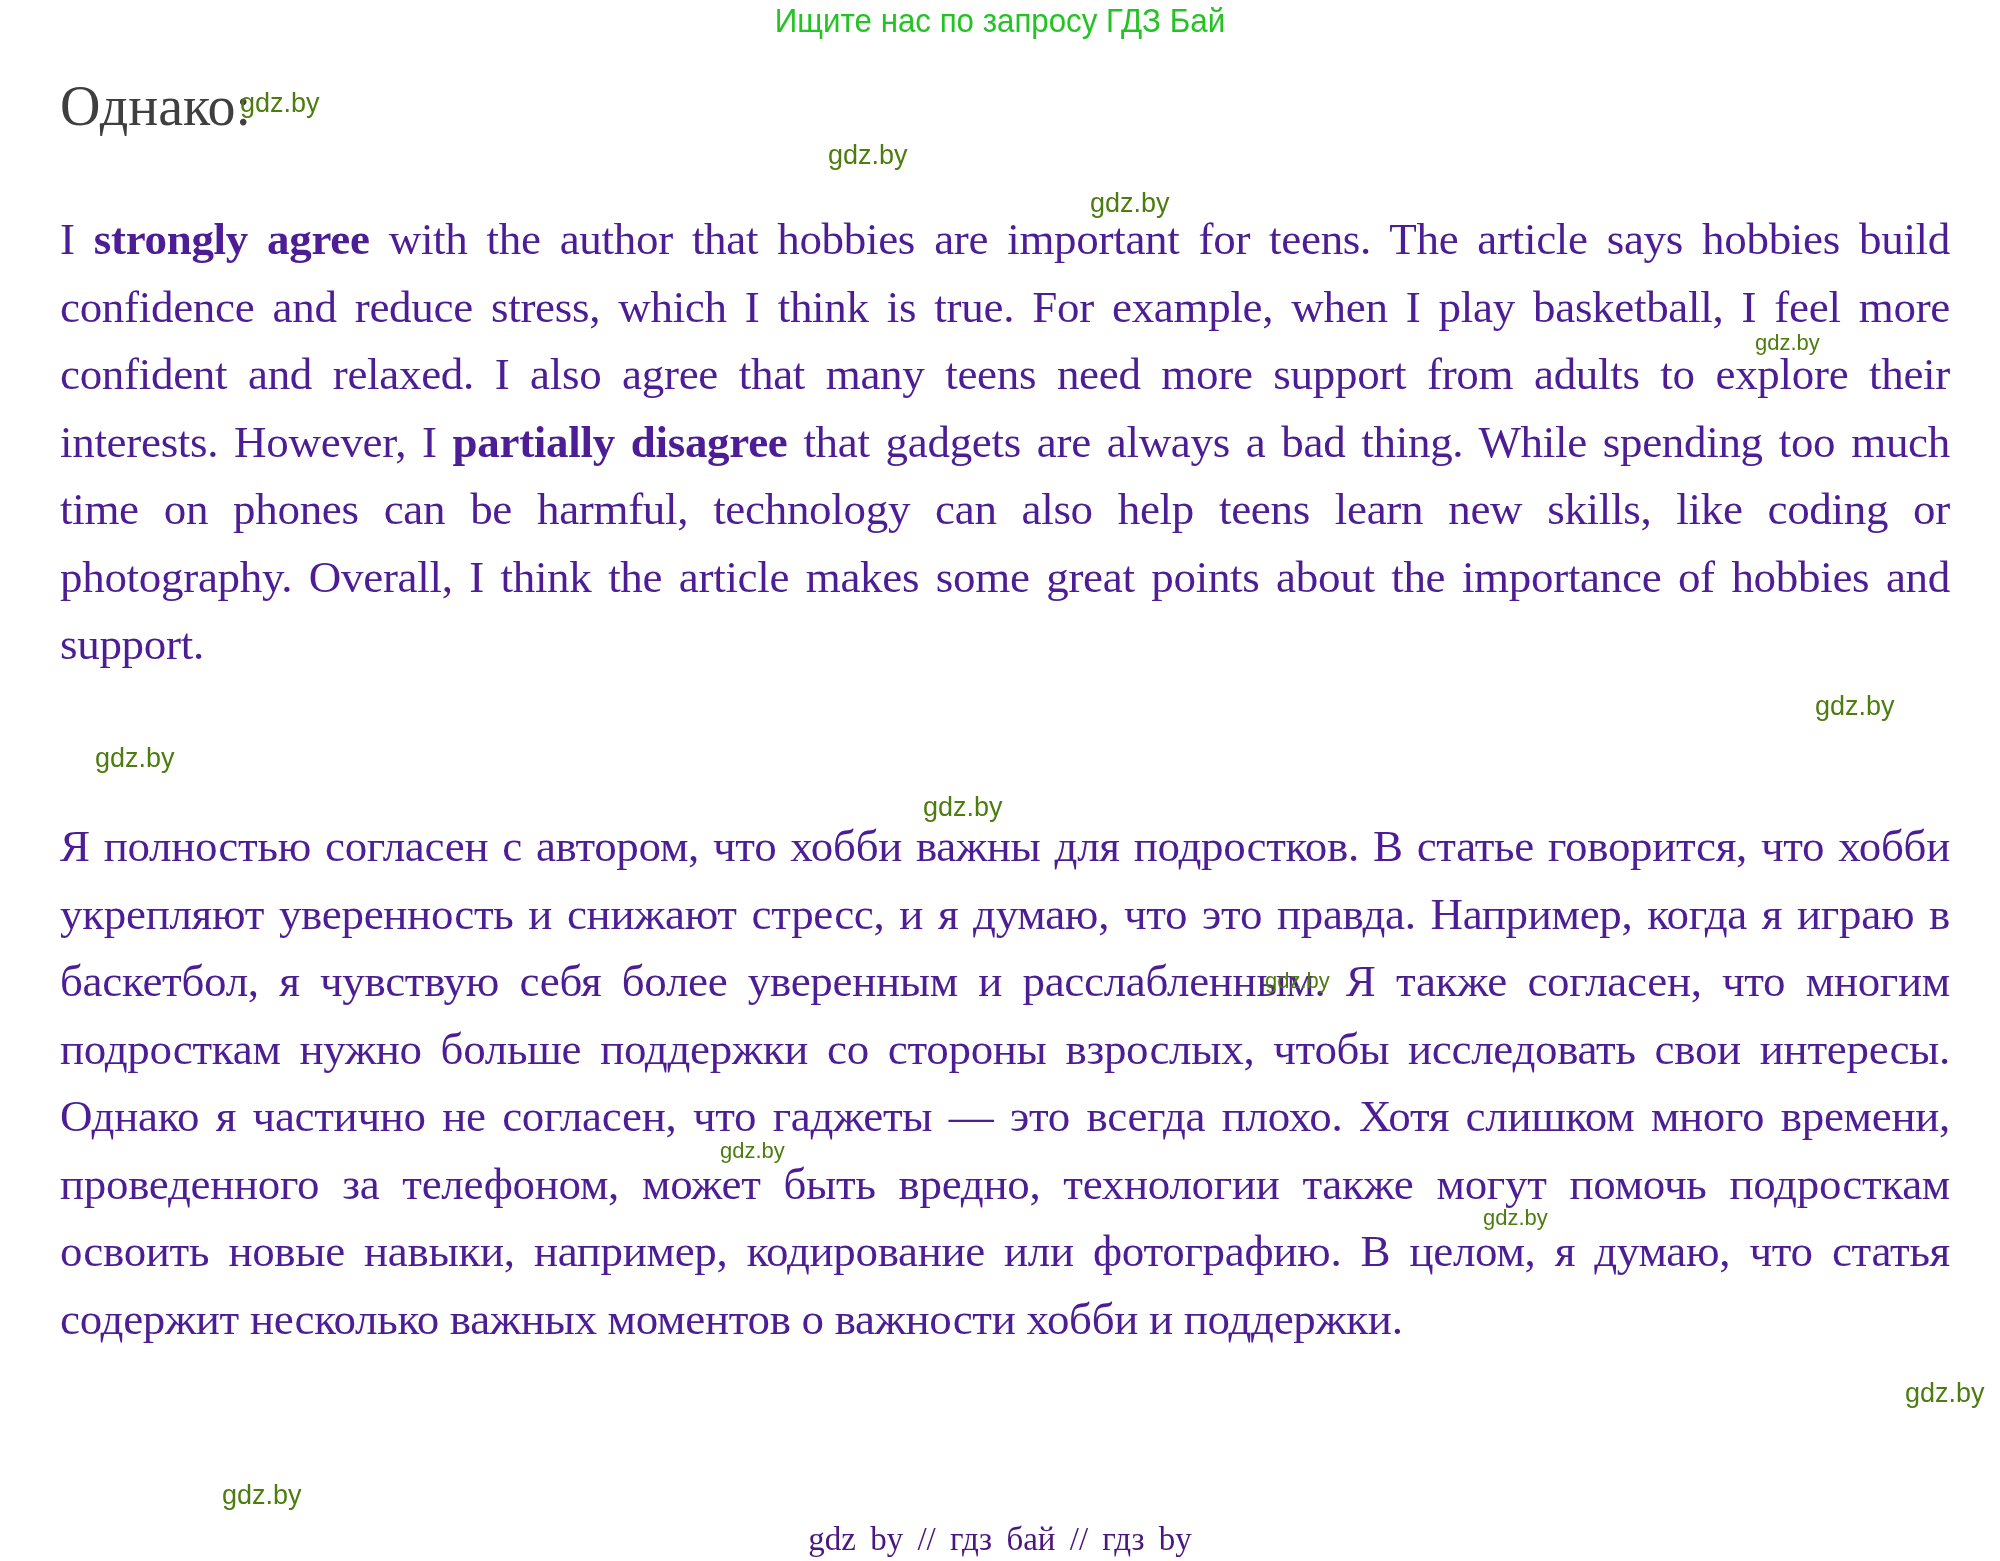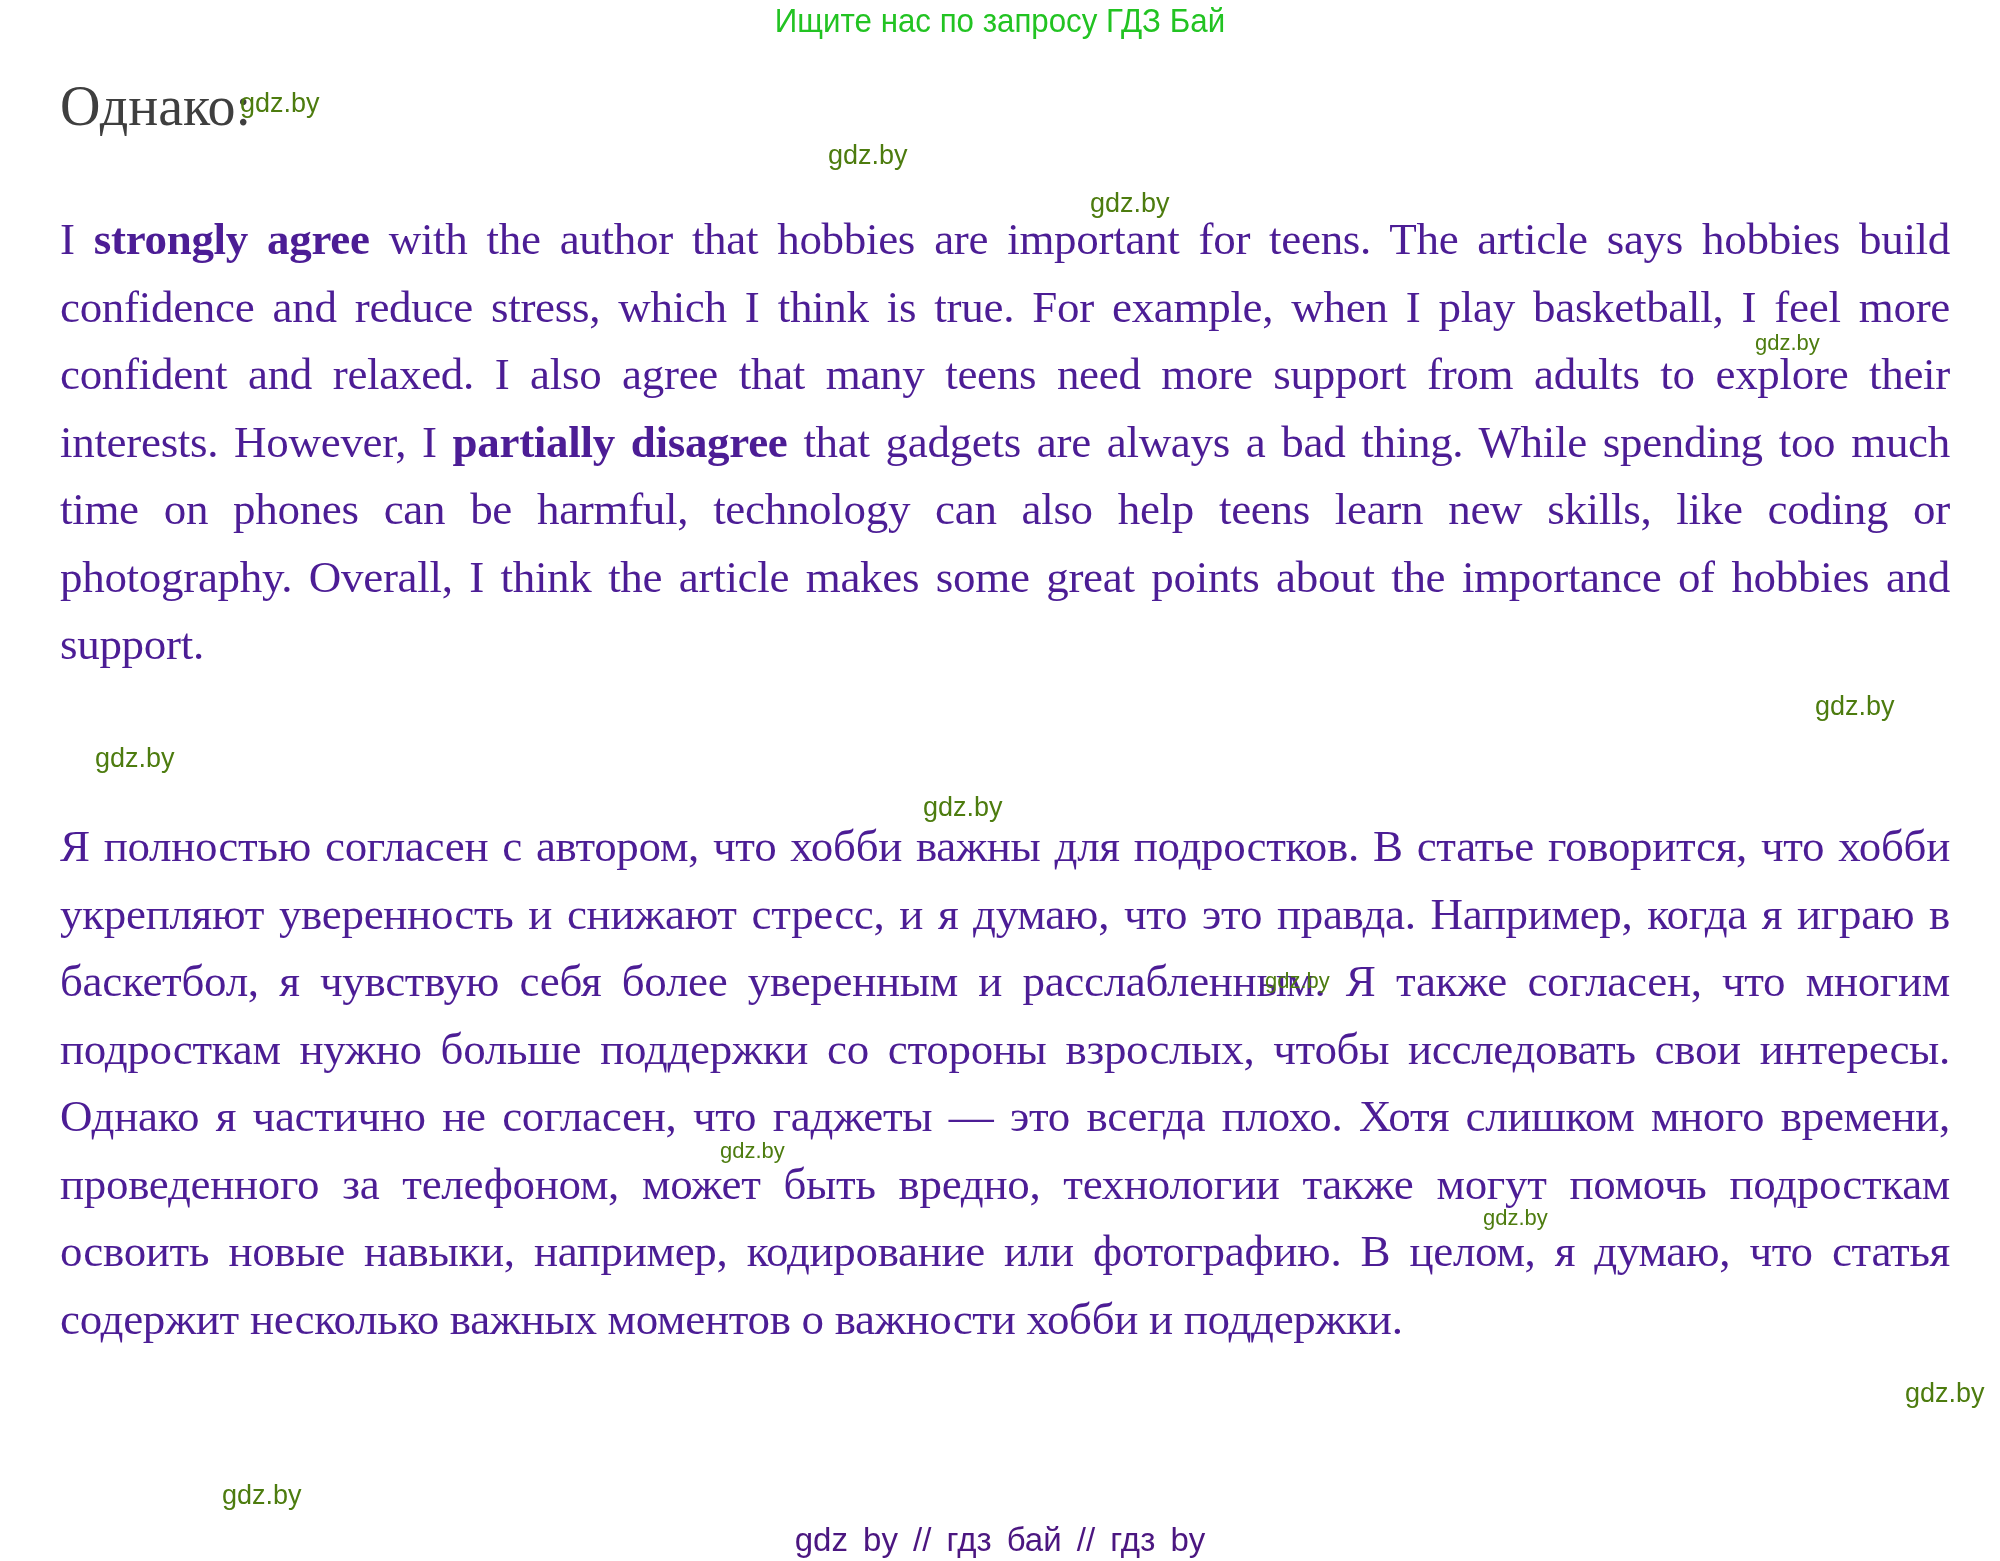--- a/index.html
+++ b/index.html
@@ -20,21 +20,21 @@
   .wm.small { font-size: 22px; }
   .para {
     position: absolute; left: 60px; width: 1890px;
     font-family: "Liberation Serif", serif; color: #4c1d95;
     font-size: 45px; line-height: 67.5px; text-align: justify;
     letter-spacing: -0.3px;
   }
   .para b { font-weight: bold; }
   .footer {
     position: absolute; top: 1521px; left: 0; width: 2000px; text-align: center;
-    font-family: Liberation Sans, sans-serif; font-size: 33px; color: #4b1680;
+    font-family: Liberation Serif, serif; font-size: 33px; color: #4b1680;
     word-spacing: 6px;
   }
 </style>
 </head>
 <body>
 
 <div class="banner">Ищите нас по запросу ГДЗ Бай</div>
 
 <div class="answer-label">Однако:</div>
 

